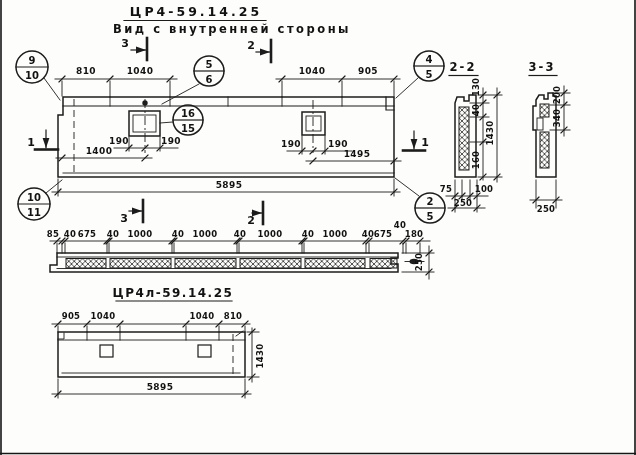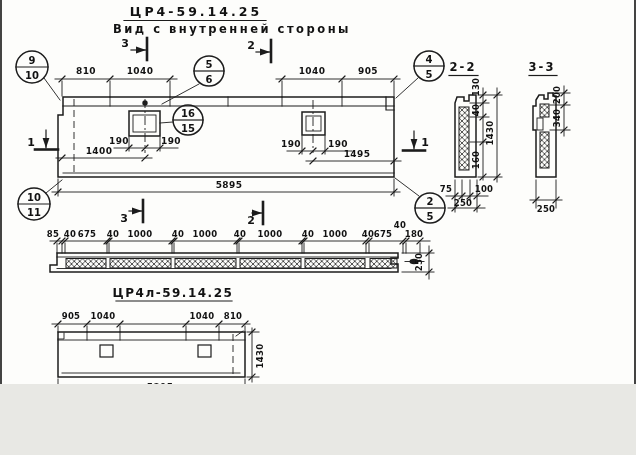--- a/index.html
+++ b/index.html
@@ -1,17 +1,17 @@
 <!DOCTYPE html>
 <html><head>
 <meta charset="utf-8">
 <style>
   html,body { margin:0; padding:0; background:#e8e8e4; }
   .sheet {
-    position:relative; width:636px; height:384px; background:#fdfdfb;
+    position:relative; width:636px; height:455px; background:#fdfdfb;
     font-family:"DejaVu Sans", sans-serif; overflow:hidden;
   }
   svg { display:block; }
   
   .s   { stroke:#1c1c1c; fill:none; stroke-width:1.5; stroke-linecap:square; }
   .md  { stroke:#1c1c1c; fill:none; stroke-width:1.2; stroke-linecap:square; }
   .t   { stroke:#1c1c1c; fill:none; stroke-width:0.9; stroke-linecap:square; }
   .s2  { stroke:#1c1c1c; fill:none; stroke-width:2.6; stroke-linecap:square; }
   .dsh { stroke:#1c1c1c; fill:none; stroke-width:0.9; stroke-dasharray:7 4; }
   .ddt { stroke:#1c1c1c; fill:none; stroke-width:0.9; stroke-dasharray:9 3 2 3; }

